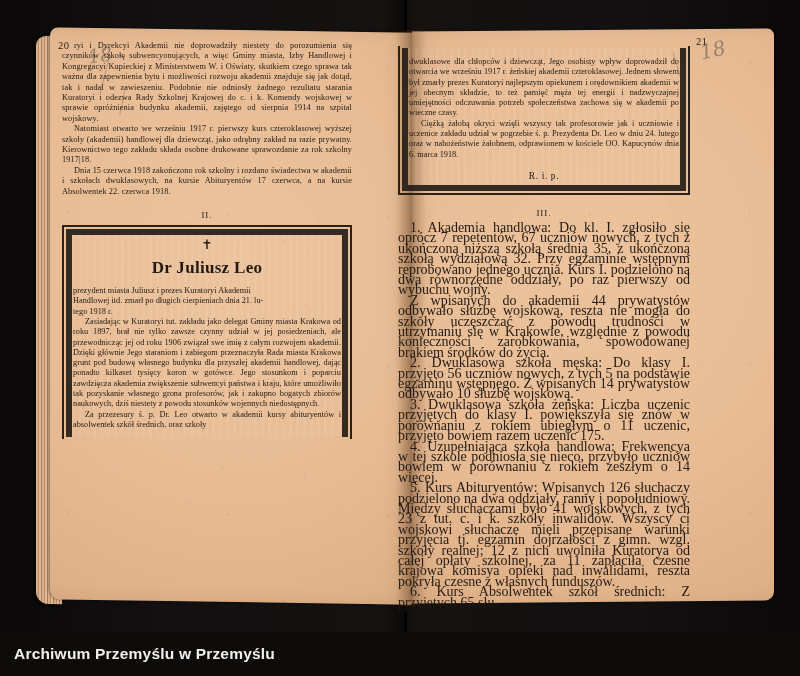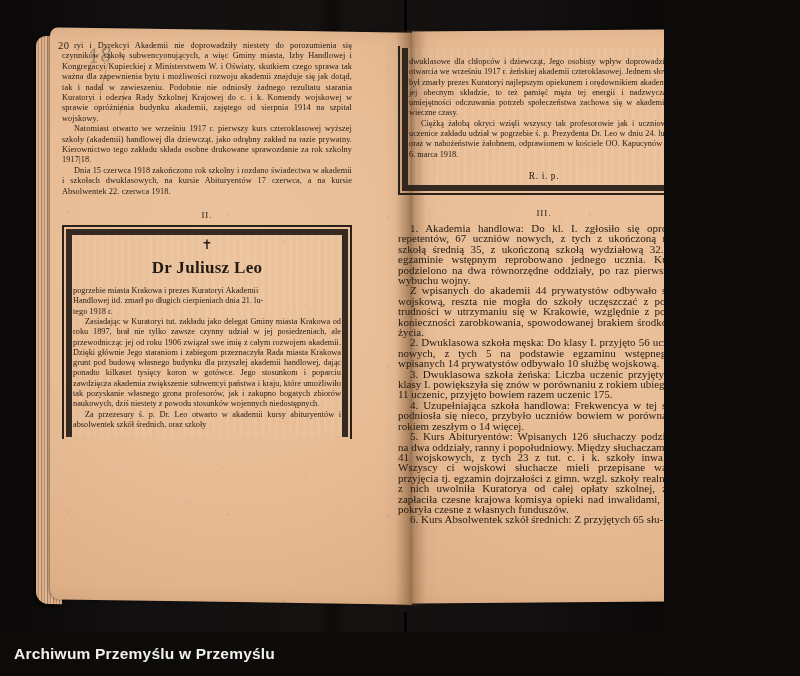--- a/index.html
+++ b/index.html
@@ -6,21 +6,21 @@
   html, body {
     margin: 0;
     padding: 0;
     background: #0d0c0b;
   }
   body {
     font-family: "Liberation Serif", serif;
   }
   #viewport {
     position: relative;
-    width: 664px;
+    width: 800px;
     height: 676px;
     overflow: hidden;
     background: #7dd3fc;
   }
 
   
   #backdrop {
     position: absolute;
     inset: 0;
     background:
@@ -220,21 +220,21 @@
     margin: 11px 0 3px 0;
     letter-spacing: .6px;
   }
 
   ol.stats {
     margin: 0;
     padding: 0;
     list-style: none;
   }
   ol.stats li {
-    font-size: 11px;
+    font-size: 14px;
     line-height: 10.4px;
     text-align: justify;
     text-indent: 12px;
     margin: 0;
   }
 
   
   .pencil {
     position: absolute;
     color: #6b6155;
@@ -313,21 +313,21 @@
     <p class="body">ryi i Dyrekcyi Akademii nie doprowadziły niestety do porozumienia się czynników szkołę subwencyonujących, a więc Gminy miasta, Izby Handlowej i Kongregacyi Kupieckiej z Ministerstwem W. i Oświaty, skutkiem czego sprawa tak ważna dla zapewnienia bytu i możliwości rozwoju akademii znajduje się jak dotąd, tak i nadal w zawieszeniu. Podobnie nie odniosły żadnego rezultatu starania Kuratoryi i odezwa Rady Szkolnej Krajowej do c. i k. Komendy wojskowej w sprawie opróżnienia budynku akademii, zajętego od sierpnia 1914 na szpital wojskowy.</p>
     <p class="body">Natomiast otwarto we wrześniu 1917 r. pierwszy kurs czteroklasowej wyższej szkoły (akademii) handlowej dla dziewcząt, jako odrębny zakład na razie prywatny. Kierownictwo tego zakładu składa osobne drukowane sprawozdanie za rok szkolny 1917|18.</p>
     <p class="body">Dnia 15 czerwca 1918 zakończono rok szkolny i rozdano świadectwa w akademii i szkołach dwuklasowych, na kursie Abituryentów 17 czerwca, a na kursie Absolwentek 22. czerwca 1918.</p>
 
     <div class="sect-num">II.</div>
 
     <div class="mourn-box open-bottom">
       <div class="mourn-inner">
         <div class="cross">✝</div>
         <div class="deceased-name">Dr Juliusz Leo</div>
-        <p class="mourn-text center-line">pogrzebie miasta Krakowa i prezes Kuratoryi Akademii</p>
+        <p class="mourn-text center-line">prezydent miasta Juliusz i prezes Kuratoryi Akademii</p>
         <p class="mourn-text center-line">Handlowej itd. zmarł po długich cierpieniach dnia 21. lu-</p>
         <p class="mourn-text center-line">tego 1918 r.</p>
         <p class="mourn-text ind">Zasiadając w Kuratoryi tut. zakładu jako delegat Gminy miasta Krakowa od roku 1897, brał nie tylko zawsze czynny udział w jej posiedzeniach, ale przewodnicząc jej od roku 1906 związał swe imię z całym rozwojem akademii. Dzięki głównie Jego staraniom i zabiegom przeznaczyła Rada miasta Krakowa grunt pod budowę własnego budynku dla przyszłej akademii handlowej, dając ponadto kilkaset tysięcy koron w gotówce. Jego stosunkom i poparciu zawdzięcza akademia zwiększenie subwencyi państwa i kraju, które umożliwiło tak pozyskanie własnego grona profesorów, jak i zakupno bogatych zbiorów naukowych, dziś niestety z powodu stosunków wojennych niedostępnych.</p>
         <p class="mourn-text ind">Za przezesury ś. p. Dr. Leo otwarto w akademii kursy abituryentów i absolwentek szkół średnich, oraz szkoły</p>
       </div>
     </div>
   </div>
 
   <div class="page-col" id="col-right">
 

